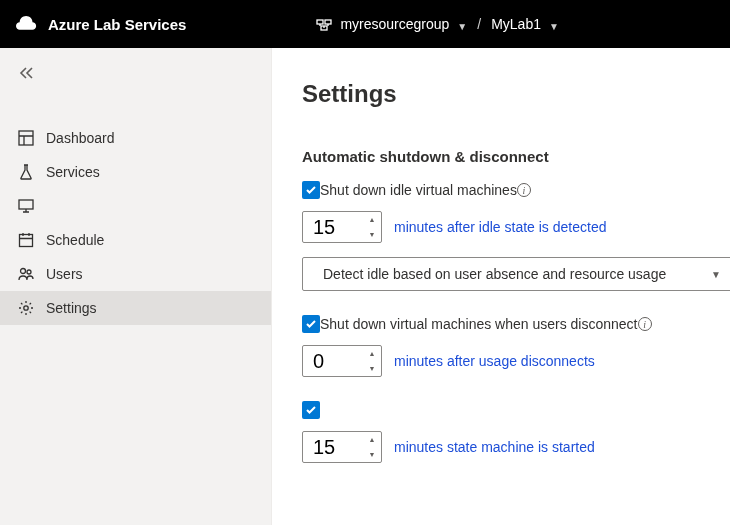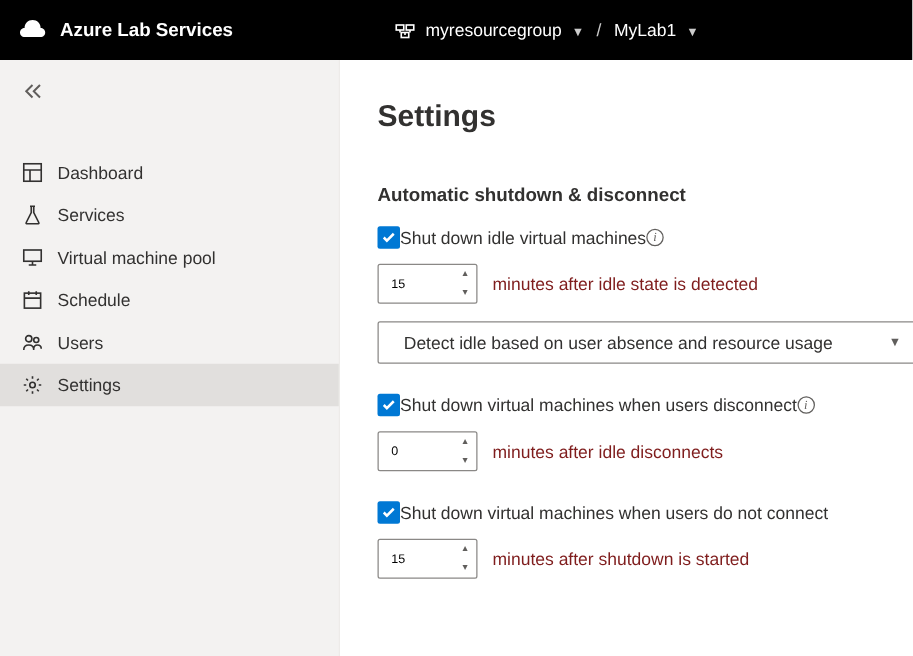--- a/index.html
+++ b/index.html
@@ -47,25 +47,25 @@
   .checkbox {
     width:18px; height:18px; background:#0078d4; border-radius:2px;
     display:flex; align-items:center; justify-content:center; cursor:pointer;
   }
   .checkbox svg { width:12px; height:12px; }
   .info-icon { width:14px; height:14px; border:1px solid #605e5c; border-radius:50%; display:flex; align-items:center; justify-content:center; font-size:10px; color:#605e5c; cursor:pointer; font-style:italic; font-family:Georgia,serif; }
   .row-input { display:flex; align-items:center; gap:12px; margin-bottom:14px; }
   .num-wrap { position:relative; width:80px; }
   .num {
     width:80px; height:32px; border:1px solid #8a8886; border-radius:2px;
-    padding:4px 22px 4px 10px; font-size:10px; font-family:inherit;
+    padding:4px 22px 4px 10px; font-size:20px; font-family:inherit;
   }
   .spin { position:absolute; right:1px; top:1px; bottom:1px; width:18px; display:flex; flex-direction:column; }
   .spin div { flex:1; display:flex; align-items:center; justify-content:center; font-size:7px; color:#605e5c; cursor:pointer; }
-  .after-text { font-size:14px; color:#7f1d1d; }
+  .after-text { font-size:14px; color:#1d4ed8; }
   .dropdown {
     width:440px; height:34px; border:1px solid #8a8886; border-radius:2px;
     display:flex; align-items:center; justify-content:space-between;
     padding:0 20px; cursor:pointer; margin-bottom:12px; font-size:14px;
   }
   .block { margin-bottom:24px; }
 </style>
 </head>
 <body>
 
@@ -123,21 +123,20 @@
         </span>
         <span>Services</span>
       </li>
       <li>
         <span class="icon">
           <svg viewBox="0 0 16 16" fill="none" stroke="#323130" stroke-width="1.3">
               <rect x="1" y="2" width="14" height="9"></rect>
               <path d="M5 14h6M8 11v3"></path>
             </svg>
         </span>
-        <span>Virtual machine pool</span>
       </li>
       <li>
         <span class="icon">
           <svg viewBox="0 0 16 16" fill="none" stroke="#323130" stroke-width="1.3">
               <rect x="1.5" y="2.5" width="13" height="12"></rect>
               <path d="M1.5 6.5h13M5 1v3M11 1v3"></path>
             </svg>
         </span>
         <span>Schedule</span>
       </li>
@@ -204,39 +203,38 @@
         <span class="info-icon">i</span>
       </div>
       <div class="row-input">
         <div class="num-wrap">
           <input class="num" value="0" style="">
           <div class="spin">
             <div>▲</div>
             <div>▼</div>
           </div>
         </div>
-        <span class="after-text">minutes after idle disconnects</span>
+        <span class="after-text">minutes after usage disconnects</span>
       </div>
     </div>
 
     <div class="block">
       <div class="row-check">
         <div class="checkbox">
           <svg viewBox="0 0 12 12" fill="none" stroke="#fff" stroke-width="2">
               <path d="M2 6l2.5 2.5L10 3"></path>
             </svg>
         </div>
-        <span>Shut down virtual machines when users do not connect</span>
       </div>
       <div class="row-input">
         <div class="num-wrap">
           <input class="num" value="15" style="">
           <div class="spin">
             <div>▲</div>
             <div>▼</div>
           </div>
         </div>
-        <span class="after-text">minutes after shutdown is started</span>
+        <span class="after-text">minutes state machine is started</span>
       </div>
     </div>
 
   </div>
 </div>
 
 </body></html>

